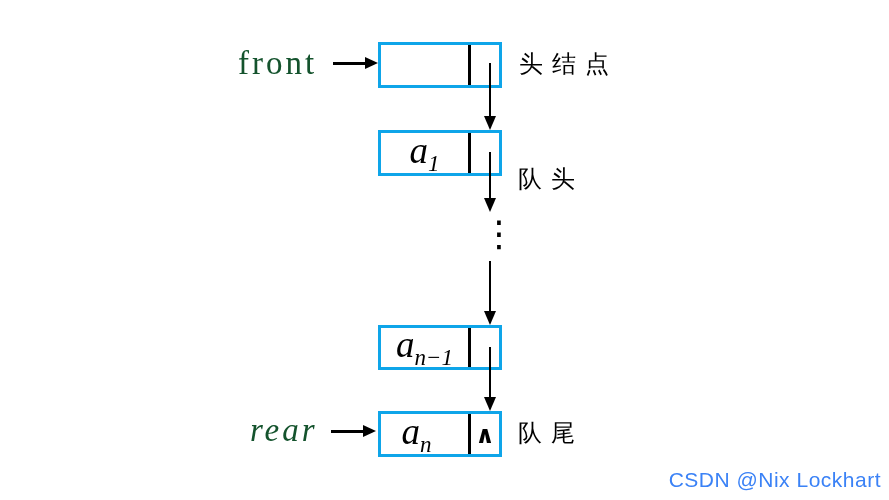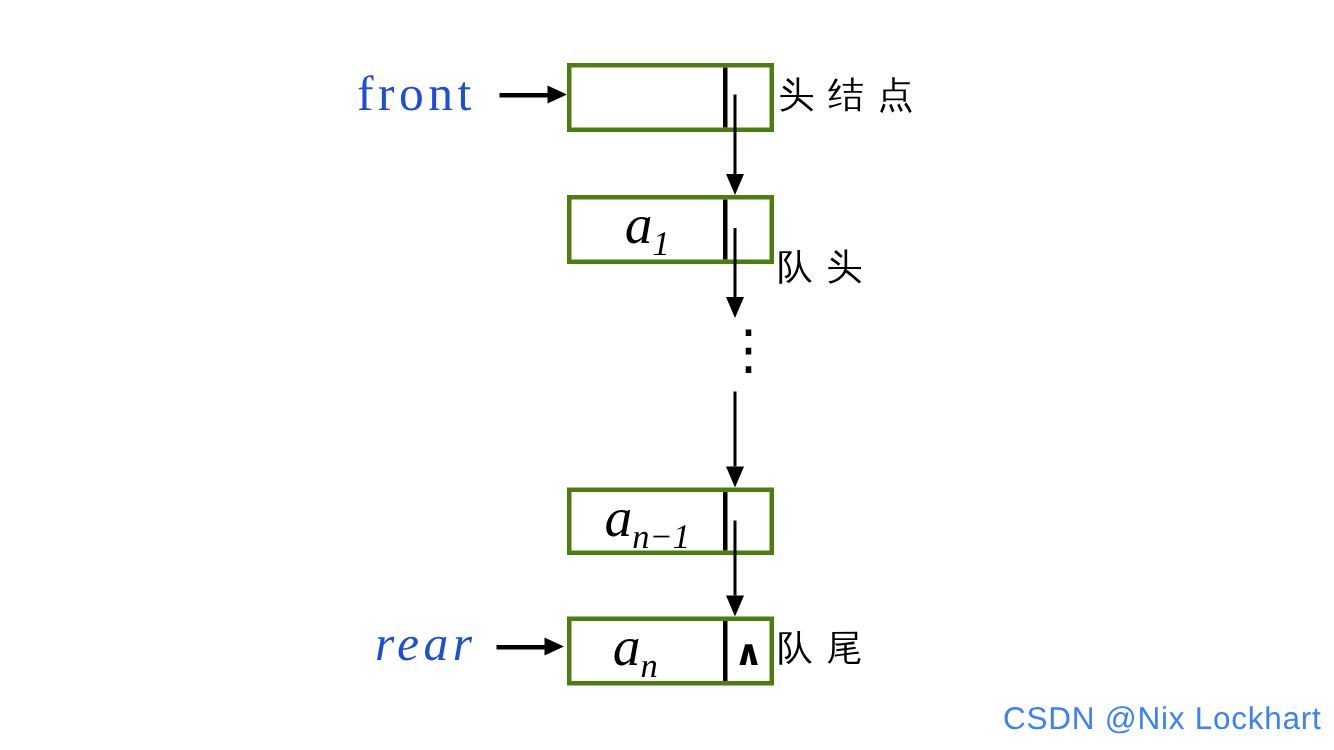--- a/index.html
+++ b/index.html
@@ -17,21 +17,21 @@
     color: #000000;
   }
 
   
   .ptr-text {
     position: absolute;
     font-family: "Liberation Serif", serif;
     font-size: 33px;
     line-height: 36px;
     letter-spacing: 3px;
-    color: #1d4ed8;
+    color: #14532d;
     white-space: nowrap;
   }
 
   
   .hline {
     position: absolute;
     height: 3px;
     background: #000000;
   }
   .hhead {
@@ -57,23 +57,23 @@
     height: 0;
     border-left: 6px solid transparent;
     border-right: 6px solid transparent;
     border-top: 14px solid #000000;
   }
 
   
   .node {
     position: absolute;
     left: 378px;
-    width: 138px;
+    width: 124px;
     box-sizing: border-box;
-    border: 3px solid #4d7c0f;
+    border: 3px solid #0ea5e9;
     background: #ffffff;
     display: flex;
   }
   .node .datacell {
     flex: 1;
     display: flex;
     align-items: center;
     justify-content: center;
     overflow: hidden;
   }

